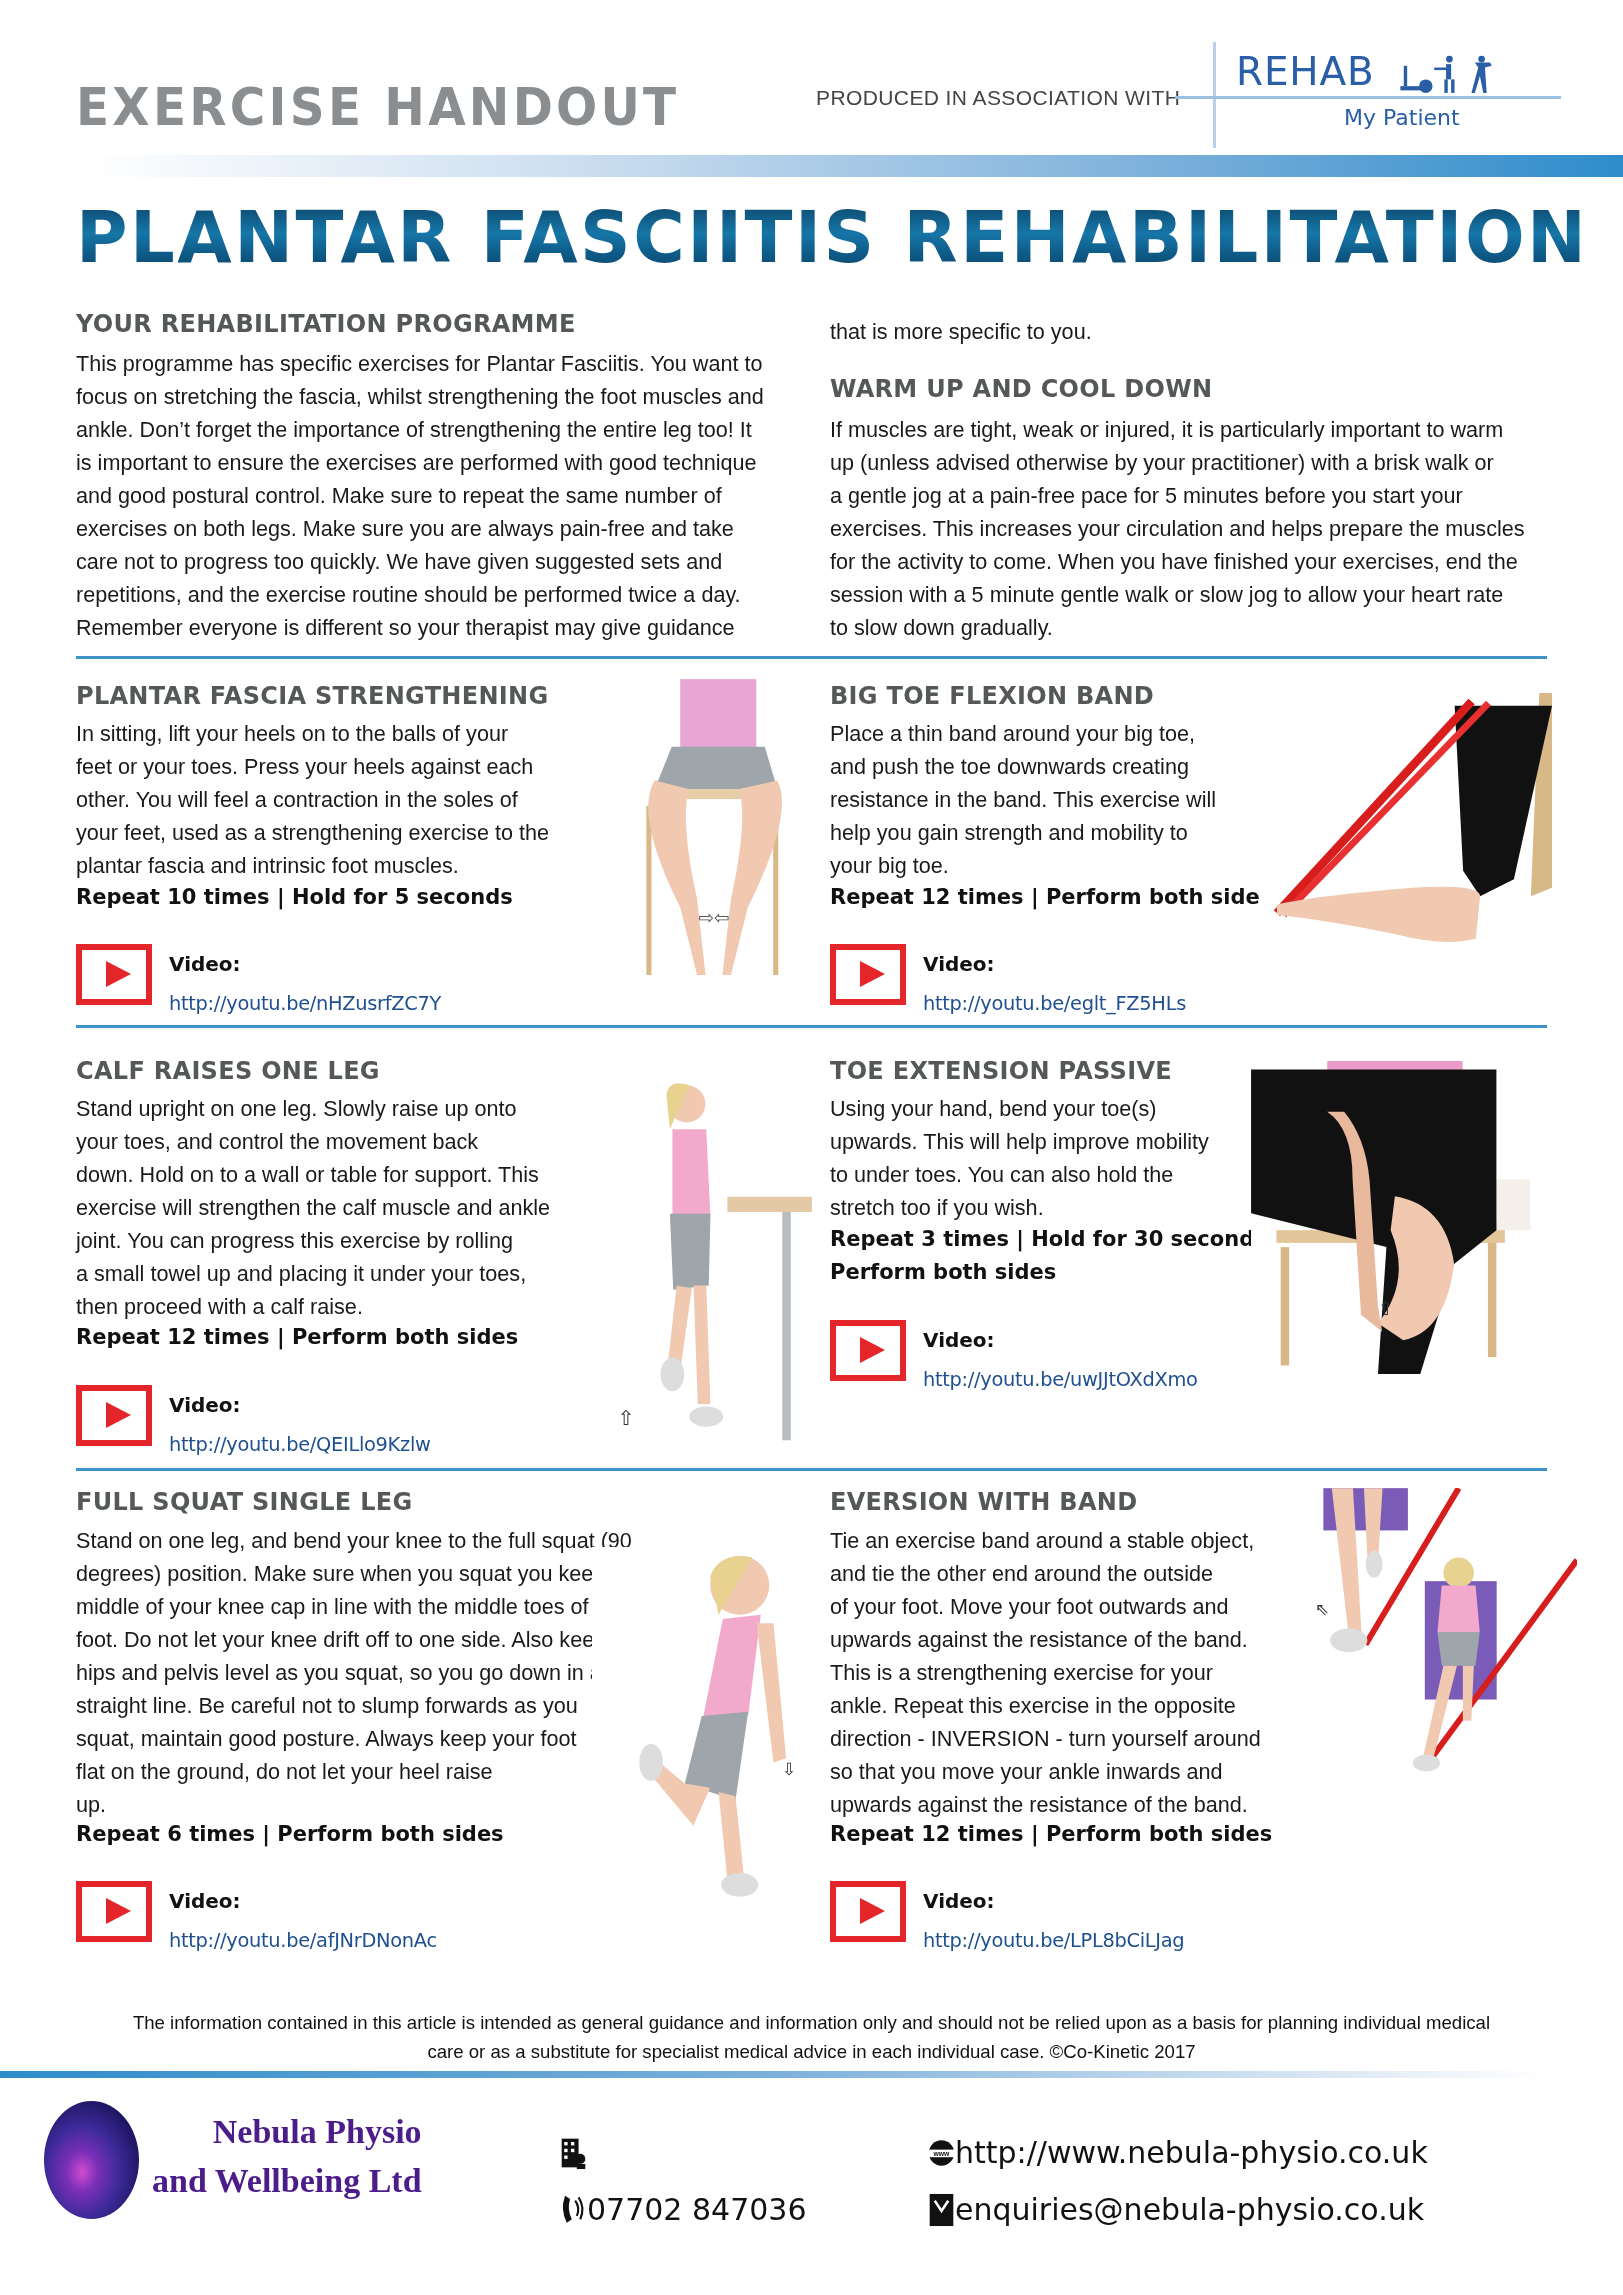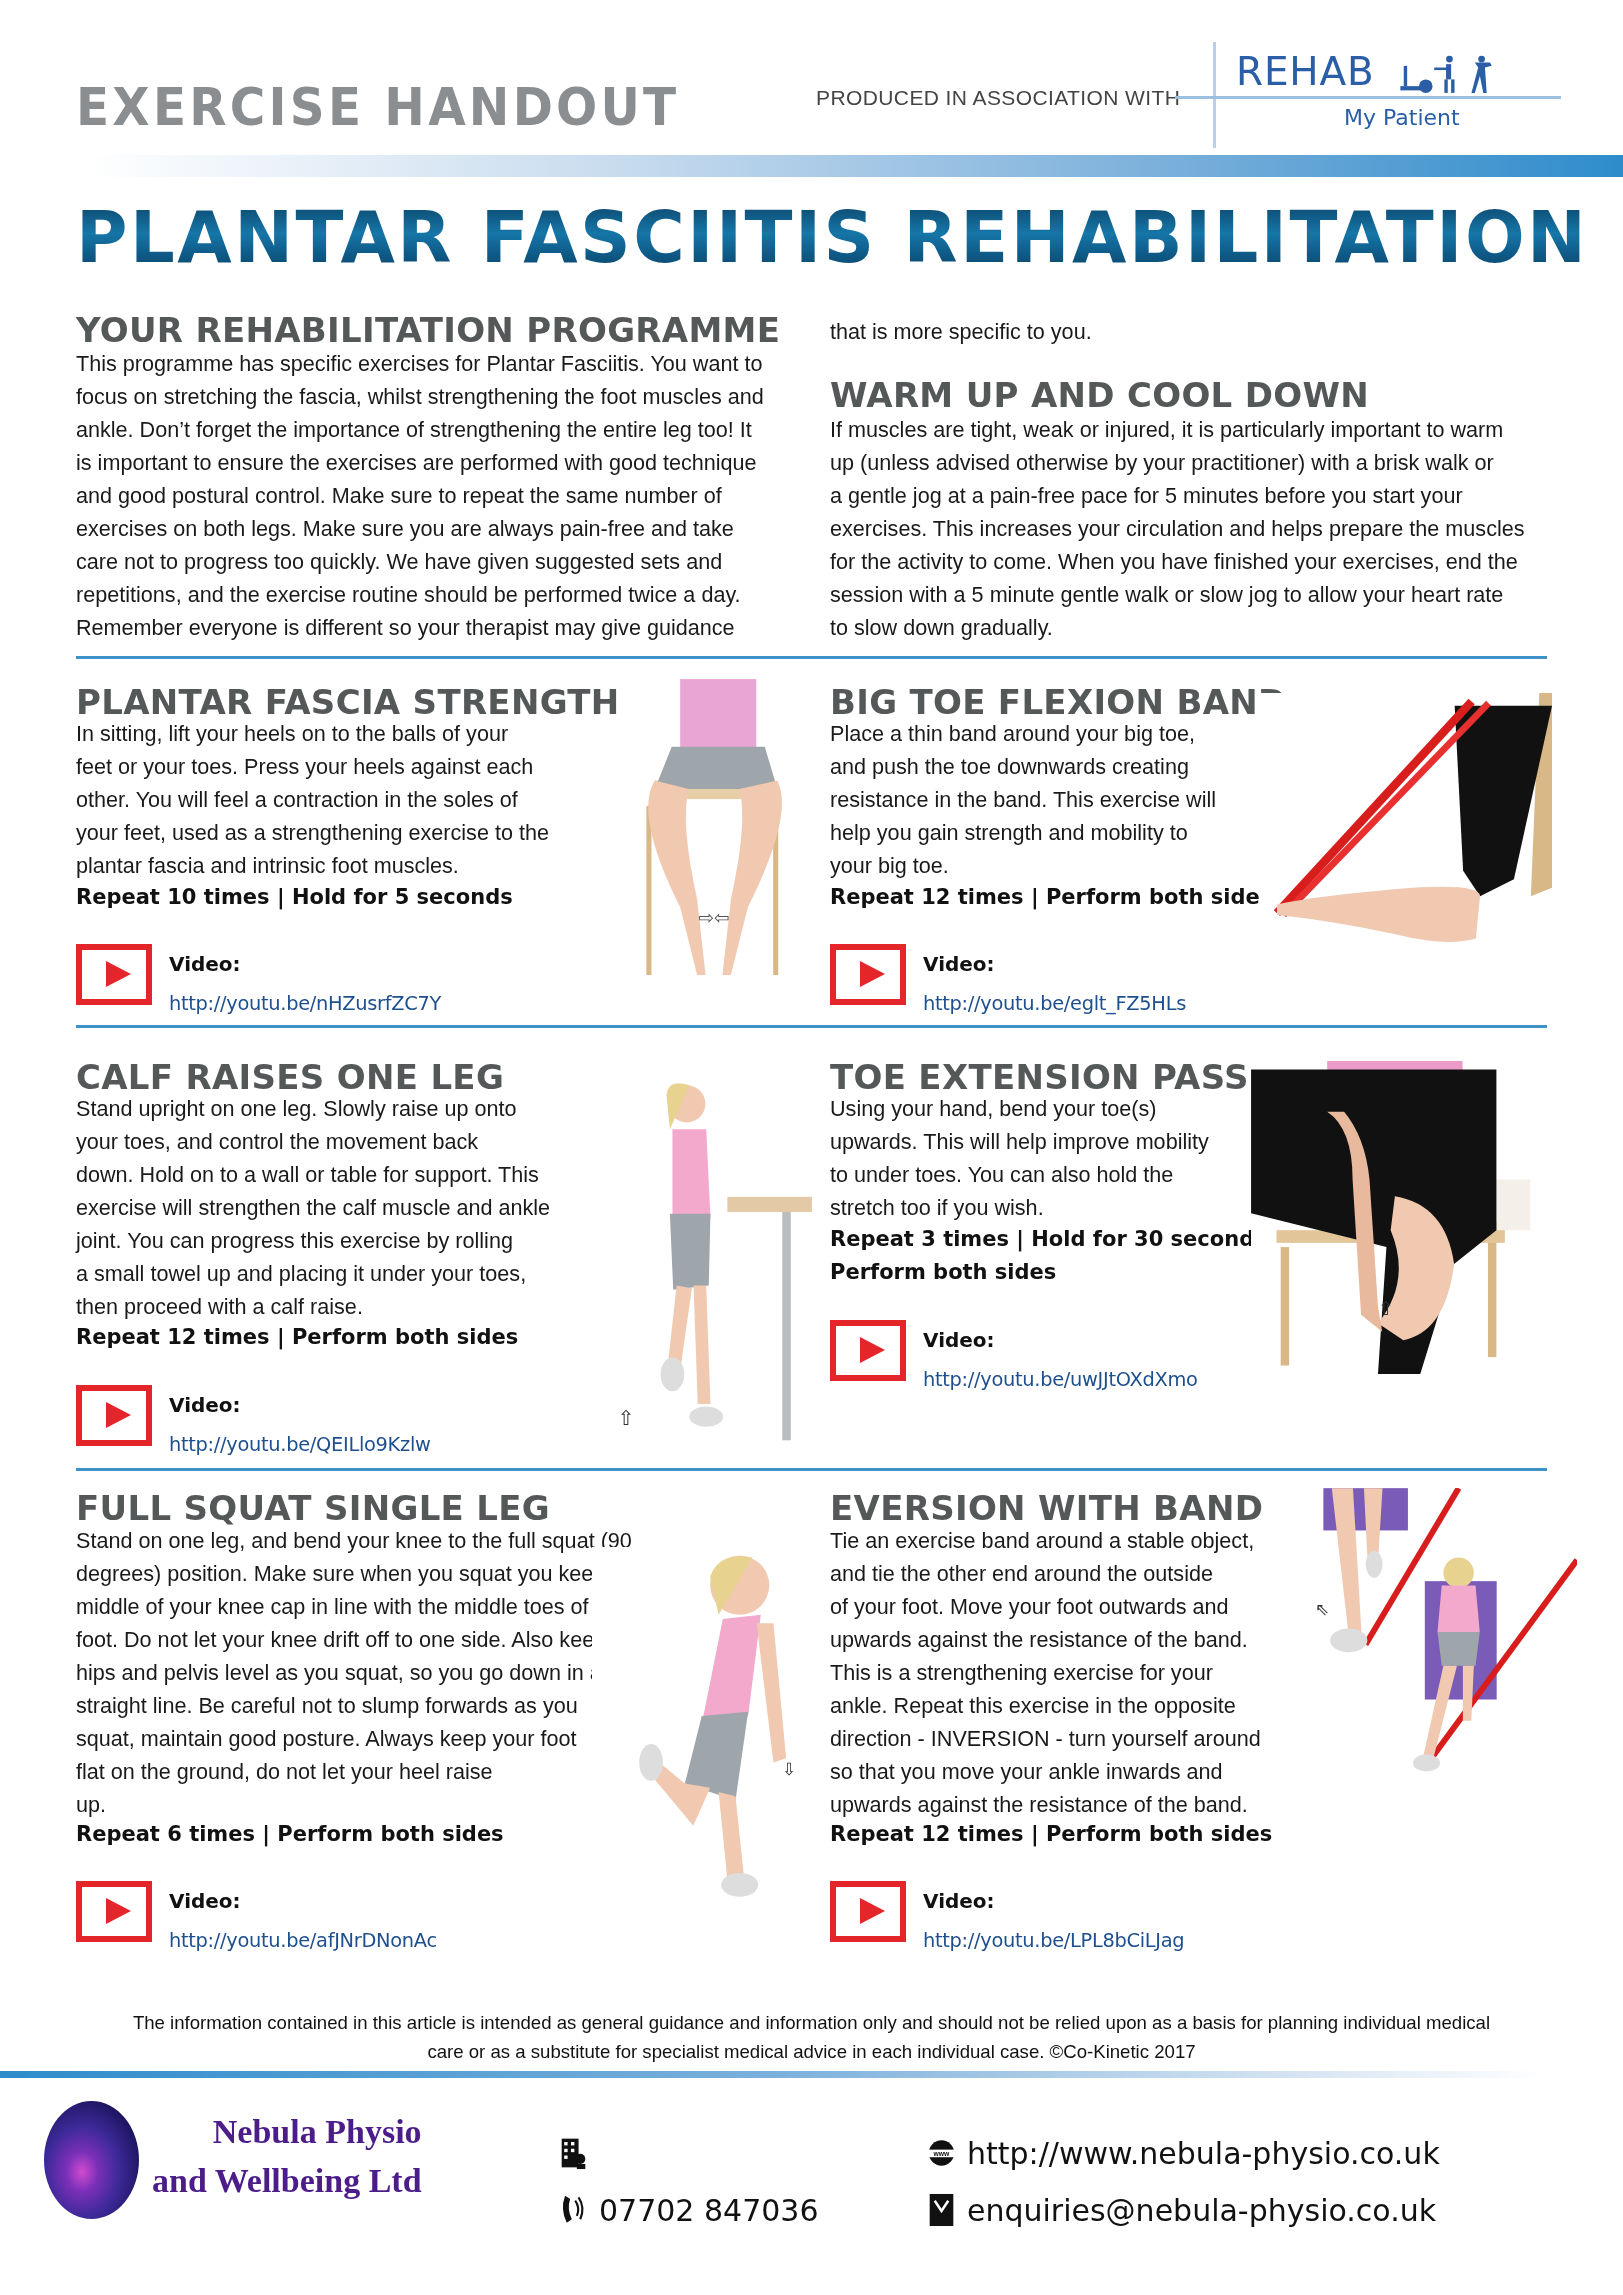--- a/index.html
+++ b/index.html
@@ -39,21 +39,21 @@
     font-family: "DejaVu Sans", sans-serif; font-weight: bold;
     font-size: 71px; letter-spacing: 2.5px;
     background: linear-gradient(180deg, #0a3d5e 0%, #1676a8 45%, #0e5a87 70%, #0a3d5e 100%);
     -webkit-background-clip: text; background-clip: text; color: transparent;
     transform: scaleX(0.99); transform-origin: left; white-space: nowrap;
   }
 
   
   .sec-h {
     position: absolute; font-family: "DejaVu Sans", sans-serif; font-weight: bold;
-    font-size: 34px; color: #555859; letter-spacing: 0.3px; white-space: nowrap;
+    font-size: 24px; color: #555859; letter-spacing: 0.3px; white-space: nowrap;
   }
   .body-txt {
     position: absolute; font-family: "Liberation Sans", sans-serif;
     font-size: 21.6px; line-height: 33px; color: #1a1a1a;
   }
   .reps {
     position: absolute; font-family: "DejaVu Sans", sans-serif; font-weight: bold;
     font-size: 21px; line-height: 33px; color: #111;
   }
   .divider { position: absolute; height: 2.5px; background: #3d93c7; }
@@ -92,21 +92,21 @@
     background: linear-gradient(90deg, #2e8ccb 0%, #7bb0db 50%, #d9e6f3 85%, #ffffff 100%);
   }
   .nebula-logo {
     position: absolute; left: 44px; top: 2101px; width: 95px; height: 118px; border-radius: 50%;
     background: radial-gradient(ellipse at 40% 60%, #d14bd0 0%, #7a2fb8 20%, #3e2a9a 45%, #1d1560 75%, #0f0b3a 100%);
   }
   .nebula-name {
     position: absolute; left: 152px; top: 2107px; font-family: "Liberation Serif", serif;
     font-weight: bold; font-size: 34px; line-height: 49px; color: #4b1c8a; text-align: right;
   }
-  .contact-row { position: absolute; display: flex; align-items: center; gap: 12px; }
+  .contact-row { position: absolute; display: flex; align-items: flex-start; }
   .contact-icon { width: 27px; height: 36px; display: inline-block; }
   .contact-icon svg { width: 100%; height: 100%; }
   .contact-txt { font-family: "DejaVu Sans", sans-serif; font-size: 30px; color: #111; white-space: nowrap; }
 </style>
 </head>
 <body>
 
 <div class="hdr-kicker">EXERCISE HANDOUT</div>
 <div class="hdr-assoc">PRODUCED IN ASSOCIATION WITH</div>
 

